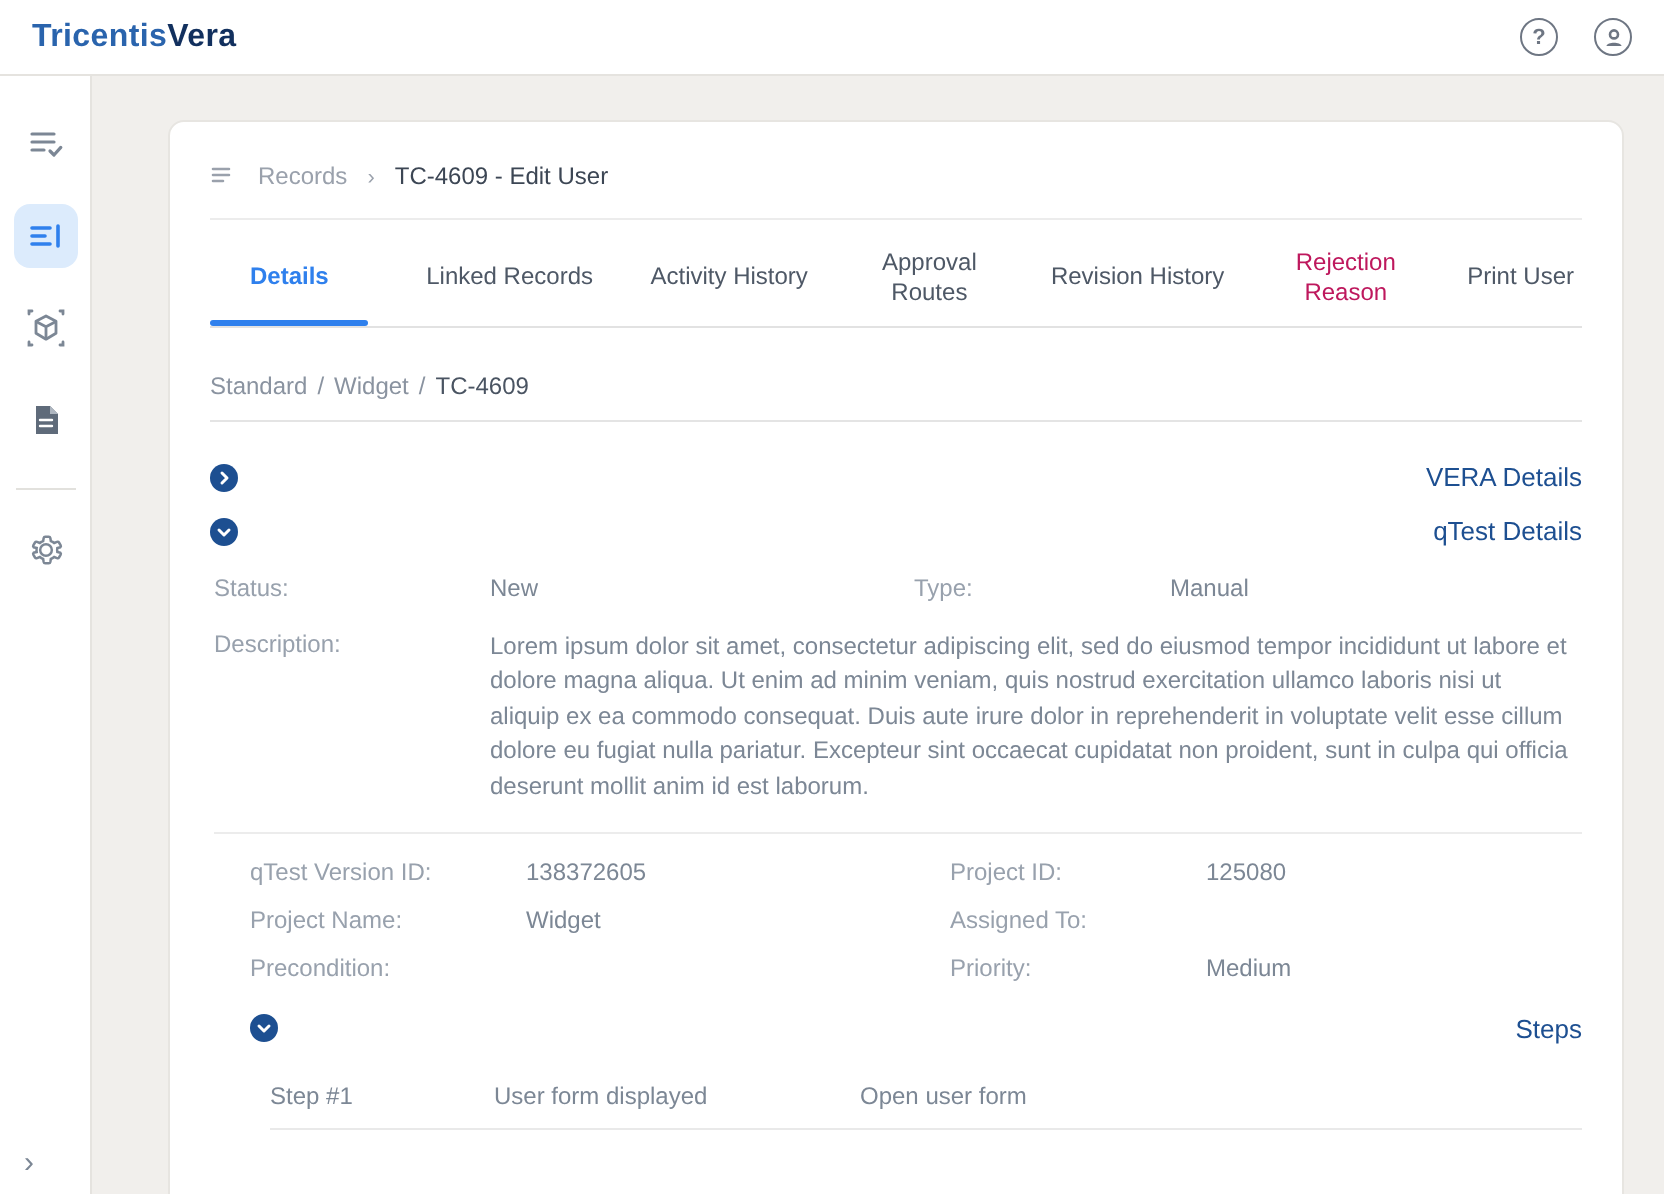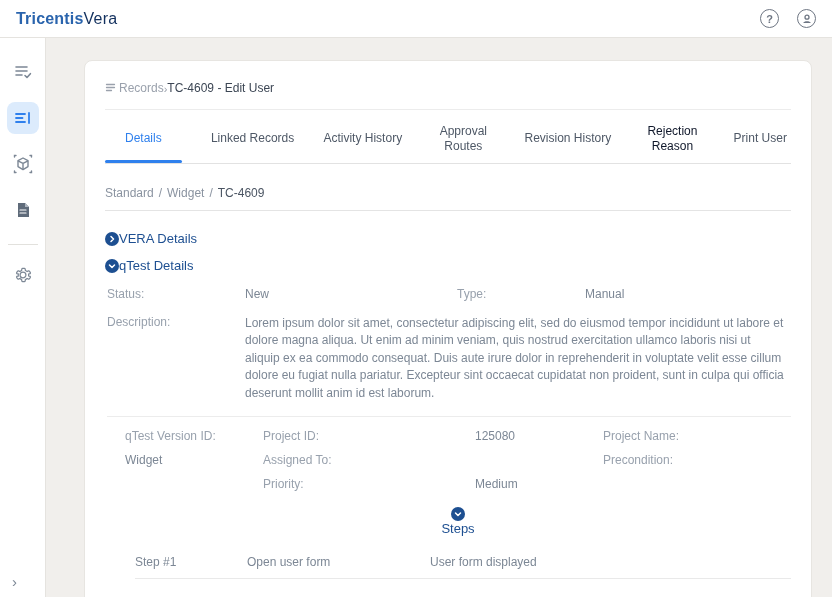--- a/index.html
+++ b/index.html
@@ -11,21 +11,21 @@
     font-size:12px;
   }
   
   .topbar {
     height:38px; background:#fff; border-bottom:1px solid #e5e3df;
     display:flex; align-items:center; justify-content:space-between;
     padding:0 16px;
   }
   .logo { font-size:16px; letter-spacing:.2px; }
   .logo .p1 { color:#2a64ad; font-weight:700; }
-  .logo .p2 { color:#12305e; font-weight:400; }
+  .logo .p2 { color:#12305e; font-weight:700; }
   .topbar-right { display:flex; align-items:center; gap:18px; }
   .circle-icon {
     width:19px; height:19px; border:1.5px solid #6e7683; border-radius:50%;
     display:flex; align-items:center; justify-content:center;
     color:#6e7683; font-size:11px; font-weight:700; cursor:pointer;
   }
   
   .shell { display:flex; height:559px; }
   .sidebar {
     width:46px; background:#fff; border-right:1px solid #e5e3df;
@@ -44,61 +44,61 @@
     font-size:15px; cursor:pointer; line-height:1;
   }
   
   .main { flex:1; position:relative; }
   .card {
     position:absolute; left:38px; top:22px; width:728px; height:600px;
     background:#fff; border:1px solid #e7e5e1; border-radius:8px 8px 0 0;
     padding:16px 20px 0 20px;
   }
   
-  .crumb-row { display:flex; align-items:flex-end; padding:4px 0 14px 0; border-bottom:1px solid #ececec; }
+  .crumb-row { display:flex; align-items:flex-end; gap:10px; padding:4px 0 14px 0; border-bottom:1px solid #ececec; }
   .crumb-root { color:#9aa1ac; cursor:pointer; }
   .crumb-sep { color:#9aa1ac; font-size:11px; }
   .crumb-cur { color:#3c4654; }
   
   .tabs {
     display:flex; align-items:center; justify-content:space-between;
     border-bottom:1px solid #e2e2e2; padding:14px 4px 0 0; min-height:50px;
   }
   .tab {
     color:#4e5866; text-align:center; cursor:pointer; padding:6px 0 16px 0;
     position:relative; line-height:1.25;
   }
   .tab.two-line { width:64px; padding-top:0; padding-bottom:9px; }
-  .tab.active { color:#2f80ed; padding-left:20px; padding-right:20px; }
+  .tab.active { color:#2f80ed; padding-left:20px; padding-right:20px;font-weight:bold; }
   .tab.active::after {
     content:""; position:absolute; left:0; right:0; bottom:-1px;
     height:3px; background:#2f80ed; border-radius:2px;
   }
-  .tab.disabled { color:#0f172a; cursor:default; }
+  .tab.disabled { color:#be185d; cursor:default; }
   
   .rec-path { padding:22px 0 10px 0; border-bottom:1px solid #e4e4e4; color:#8a93a0; }
   .rec-path .sep { margin:0 5px; }
   .rec-path .cur { color:#4a5462; }
   
   .section-head {
-    display:flex; align-items:center; gap:0; color:#1d4f91;
-    font-size:13px; cursor:pointer; margin-top:20px; font-weight:400;
+    display:flex; align-items:center; gap:16px; color:#1d4f91;
+    font-size:13px; cursor:pointer; margin-top:20px; font-weight:400;justify-content:space-between;
   }
   .toggle-circle {
     width:14px; height:14px; border-radius:50%; background:#1d4f91;
     display:flex; align-items:center; justify-content:center; flex:0 0 14px;
   }
   
   .fgrid { display:grid; grid-template-columns:138px 212px 128px 1fr; margin:14px 0 0 2px; row-gap:10px; }
   .flabel { color:#98a1ad; }
   .fvalue { color:#7c8795; }
   .desc-row { display:grid; grid-template-columns:138px 1fr; margin:14px 0 0 2px; }
   .desc-text { color:#7c8795; line-height:1.45; padding-right:6px; }
   .grid-divider { height:1px; background:#ececec; margin:14px 0 12px 2px; }
-  .steps-head { margin-left:20px; margin-top:16px;flex-direction:column; }
+  .steps-head { margin-left:20px; margin-top:16px; }
   
   .steps-table { margin:10px 0 0 30px; }
   .t-row {
     display:grid; grid-template-columns:112px 183px 265px 1fr;
     align-items:start; padding:9px 0;
   }
   .t-head { border-top:1px solid #e2e2e2; border-bottom:1px solid #d9d9d9; color:#5a6472; font-weight:700; }
   .t-head .t-icons { display:flex; justify-content:flex-end; gap:16px; padding-right:6px; }
   .t-body-row { border-bottom:1px solid #e9e9e9; color:#7c8795; }
   .t-cell-name { color:#7c8795; }
@@ -213,20 +213,21 @@
 
       <div class="desc-row">
         <div class="flabel">Description:</div>
         <div class="desc-text">Lorem ipsum dolor sit amet, consectetur adipiscing elit, sed do eiusmod tempor incididunt ut labore et dolore magna aliqua. Ut enim ad minim veniam, quis nostrud exercitation ullamco laboris nisi ut aliquip ex ea commodo consequat. Duis aute irure dolor in reprehenderit in voluptate velit esse cillum dolore eu fugiat nulla pariatur. Excepteur sint occaecat cupidatat non proident, sunt in culpa qui officia deserunt mollit anim id est laborum.</div>
       </div>
 
       <div class="grid-divider"></div>
 
       <div class="fgrid" style="margin-top:0;margin-left:20px;">
         <div class="flabel">qTest Version ID:</div>
+        <div class="fvalue">138372605</div>
         <div class="flabel">Project ID:</div>
         <div class="fvalue">125080</div>
 
         <div class="flabel">Project Name:</div>
         <div class="fvalue">Widget</div>
         <div class="flabel">Assigned To:</div>
         <div class="fvalue"></div>
 
         <div class="flabel">Precondition:</div>
         <div class="fvalue"></div>
@@ -240,22 +241,22 @@
               <path d="M1.5 3L4 5.5 6.5 3" stroke="#fff" stroke-width="1.5" fill="none" stroke-linecap="round" stroke-linejoin="round"></path>
             </svg>
         </span>
         <span>Steps</span>
       </div>
 
       <div class="steps-table">
 
         <div class="t-row t-body-row">
           <div class="t-cell-name">Step #1</div>
+          <div>User form displayed</div>
           <div>Open user form</div>
-          <div>User form displayed</div>
           <div></div>
         </div>
 
       </div>
 
     </div>
   </div>
 </div>
 
 </body></html>

